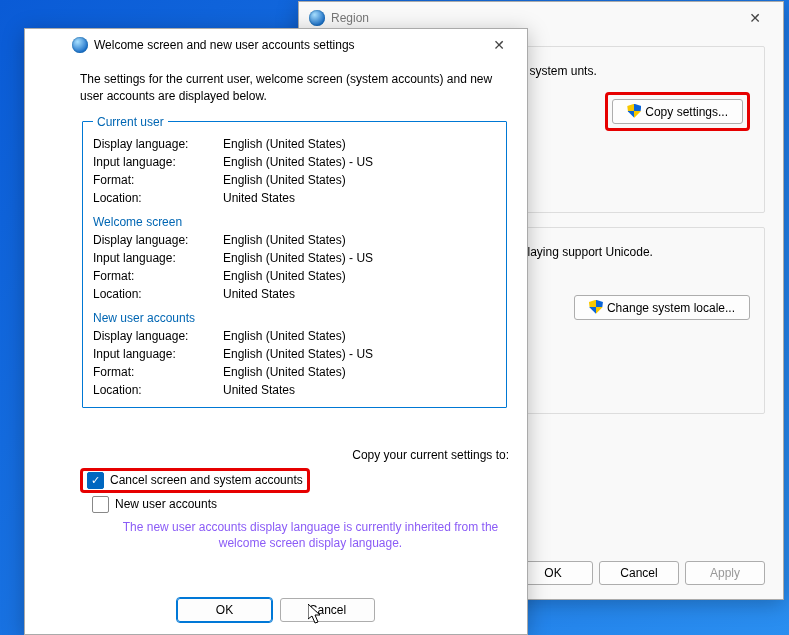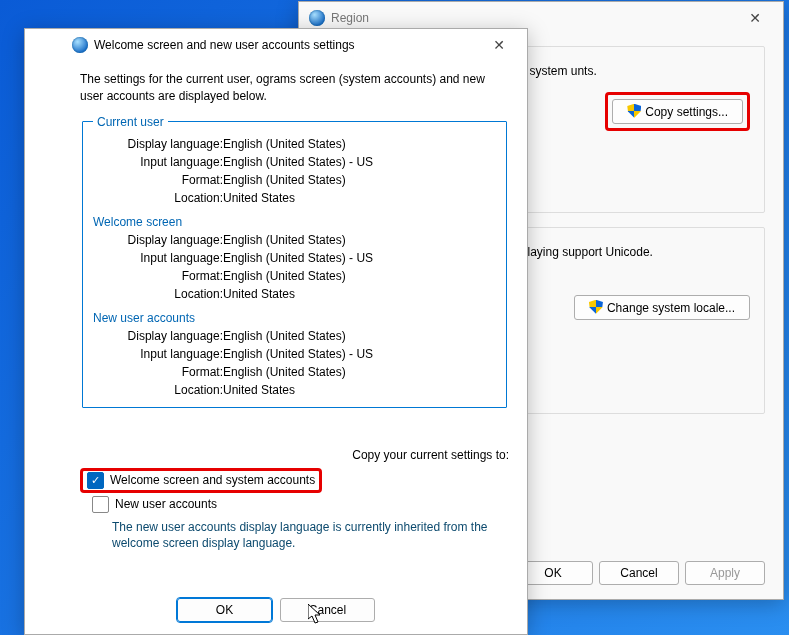--- a/index.html
+++ b/index.html
@@ -17,28 +17,28 @@
 .group-box .legend{position:absolute;top:-9px;left:10px;background:#f9f9f9;padding:0 5px;font-size:12px;}
 .group-box p{margin:2px 0 12px 0;line-height:1.4;}
 .btn{background:#fdfdfd;border:1px solid #adadad;border-radius:3px;padding:4px 14px;font:inherit;cursor:pointer;min-width:80px;}
 .btn-row{display:flex;justify-content:flex-end;gap:6px;}
 .settings-body{padding:10px 18px 0 18px;}
 .intro{margin:0 0 10px 0;line-height:1.4;}
 .fieldset{border:1px solid #0078d4;border-radius:1px;padding:6px 10px 8px 10px;margin-bottom:12px;}
 .legend2{color:#0066b3;font-size:12px;padding:0 4px;}
 table.kv{width:100%;border-collapse:collapse;}
 table.kv td{padding:2px 0;}
-table.kv td:first-child{width:130px;text-align:right;}
+table.kv td:first-child{width:130px;}
 .section-head{color:#0066b3;margin:8px 0 2px 0;}
 .copy-label{margin:40px 0 6px 0;text-align:right;}
 .check-row{display:flex;align-items:center;gap:6px;margin:3px 0 3px 12px;}
 .check{width:15px;height:15px;border:1px solid #888;border-radius:2px;display:flex;align-items:center;justify-content:center;}
 .check.checked{background:#0067c0;border-color:#0067c0;color:#fff;font-size:11px;}
 .highlight{border:3px solid #e60000;border-radius:4px;padding:1px 4px;display:inline-flex;align-items:center;}
-.note{margin:6px 0 0 32px;line-height:1.4;color:#0c4a6e;}
+.note{margin:6px 0 0 32px;line-height:1.4;color:#8b5cf6;text-align:center;}
 .footer{position:absolute;bottom:12px;left:0;right:0;display:flex;justify-content:center;gap:8px;}
 .region-footer{position:absolute;bottom:14px;right:18px;display:flex;gap:6px;}
 .shield{display:inline-block;width:14px;height:14px;vertical-align:-2px;margin-right:4px;background:conic-gradient(#0a64d8 0 25%,#f7c700 0 50%,#0a64d8 0 75%,#f7c700 0 100%);clip-path:polygon(50% 0,100% 15%,95% 55%,50% 100%,5% 55%,0 15%);}
 .globe{width:16px;height:16px;border-radius:50%;background:radial-gradient(circle at 35% 30%,#a8e0ff,#1e72c9 70%);box-shadow:inset 0 0 2px #005090;}
 .hlbtn{border:3px solid #e60000;border-radius:4px;padding:4px;display:inline-block;}
 .btn-focus{border-color:#0078d7;outline:1px solid #0078d7;}
 .cursor{position:absolute;width:16px;height:22px;z-index:5;pointer-events:none;}
 .locale-label{margin:14px 0 6px 0;}
 </style>
 </head>
@@ -80,21 +80,21 @@
   </div>
 </div>
 
 <div class="window settings-window">
   <div class="titlebar">
     <span class="icon globe"></span>
     <span class="title">Welcome screen and new user accounts settings</span>
     <span class="close">✕</span>
   </div>
   <div class="settings-body">
-    <p class="intro">The settings for the current user, ograms screen (system accounts) and new user accounts are displayed below.</p>
+    <p class="intro">The settings for the current user, welcome screen (system accounts) and new user accounts are displayed below.</p>
 
     <fieldset class="fieldset">
       <legend class="legend2">Current user</legend>
       <table class="kv">
         <tbody>
             <tr>
               <td>Display language:</td>
               <td>English (United States)</td>
             </tr>
         <tr>
@@ -155,21 +155,21 @@
             </tr>
       </tbody>
         </table>
     </fieldset>
 
     <div class="copy-label">Copy your current settings to:</div>
 
     <span class="highlight">
       <span class="check-row" style="margin:0;">
         <span class="check checked">✓</span>
-        <span>Welcome screen and system accounts</span>
+        <span>Cancel screen and system accounts</span>
       </span>
     </span>
 
     <div class="check-row">
       <span class="check"></span>
       <span>New user accounts</span>
     </div>
 
     <p class="note">The new user accounts display language is currently inherited from the welcome screen display language.</p>
   </div>

